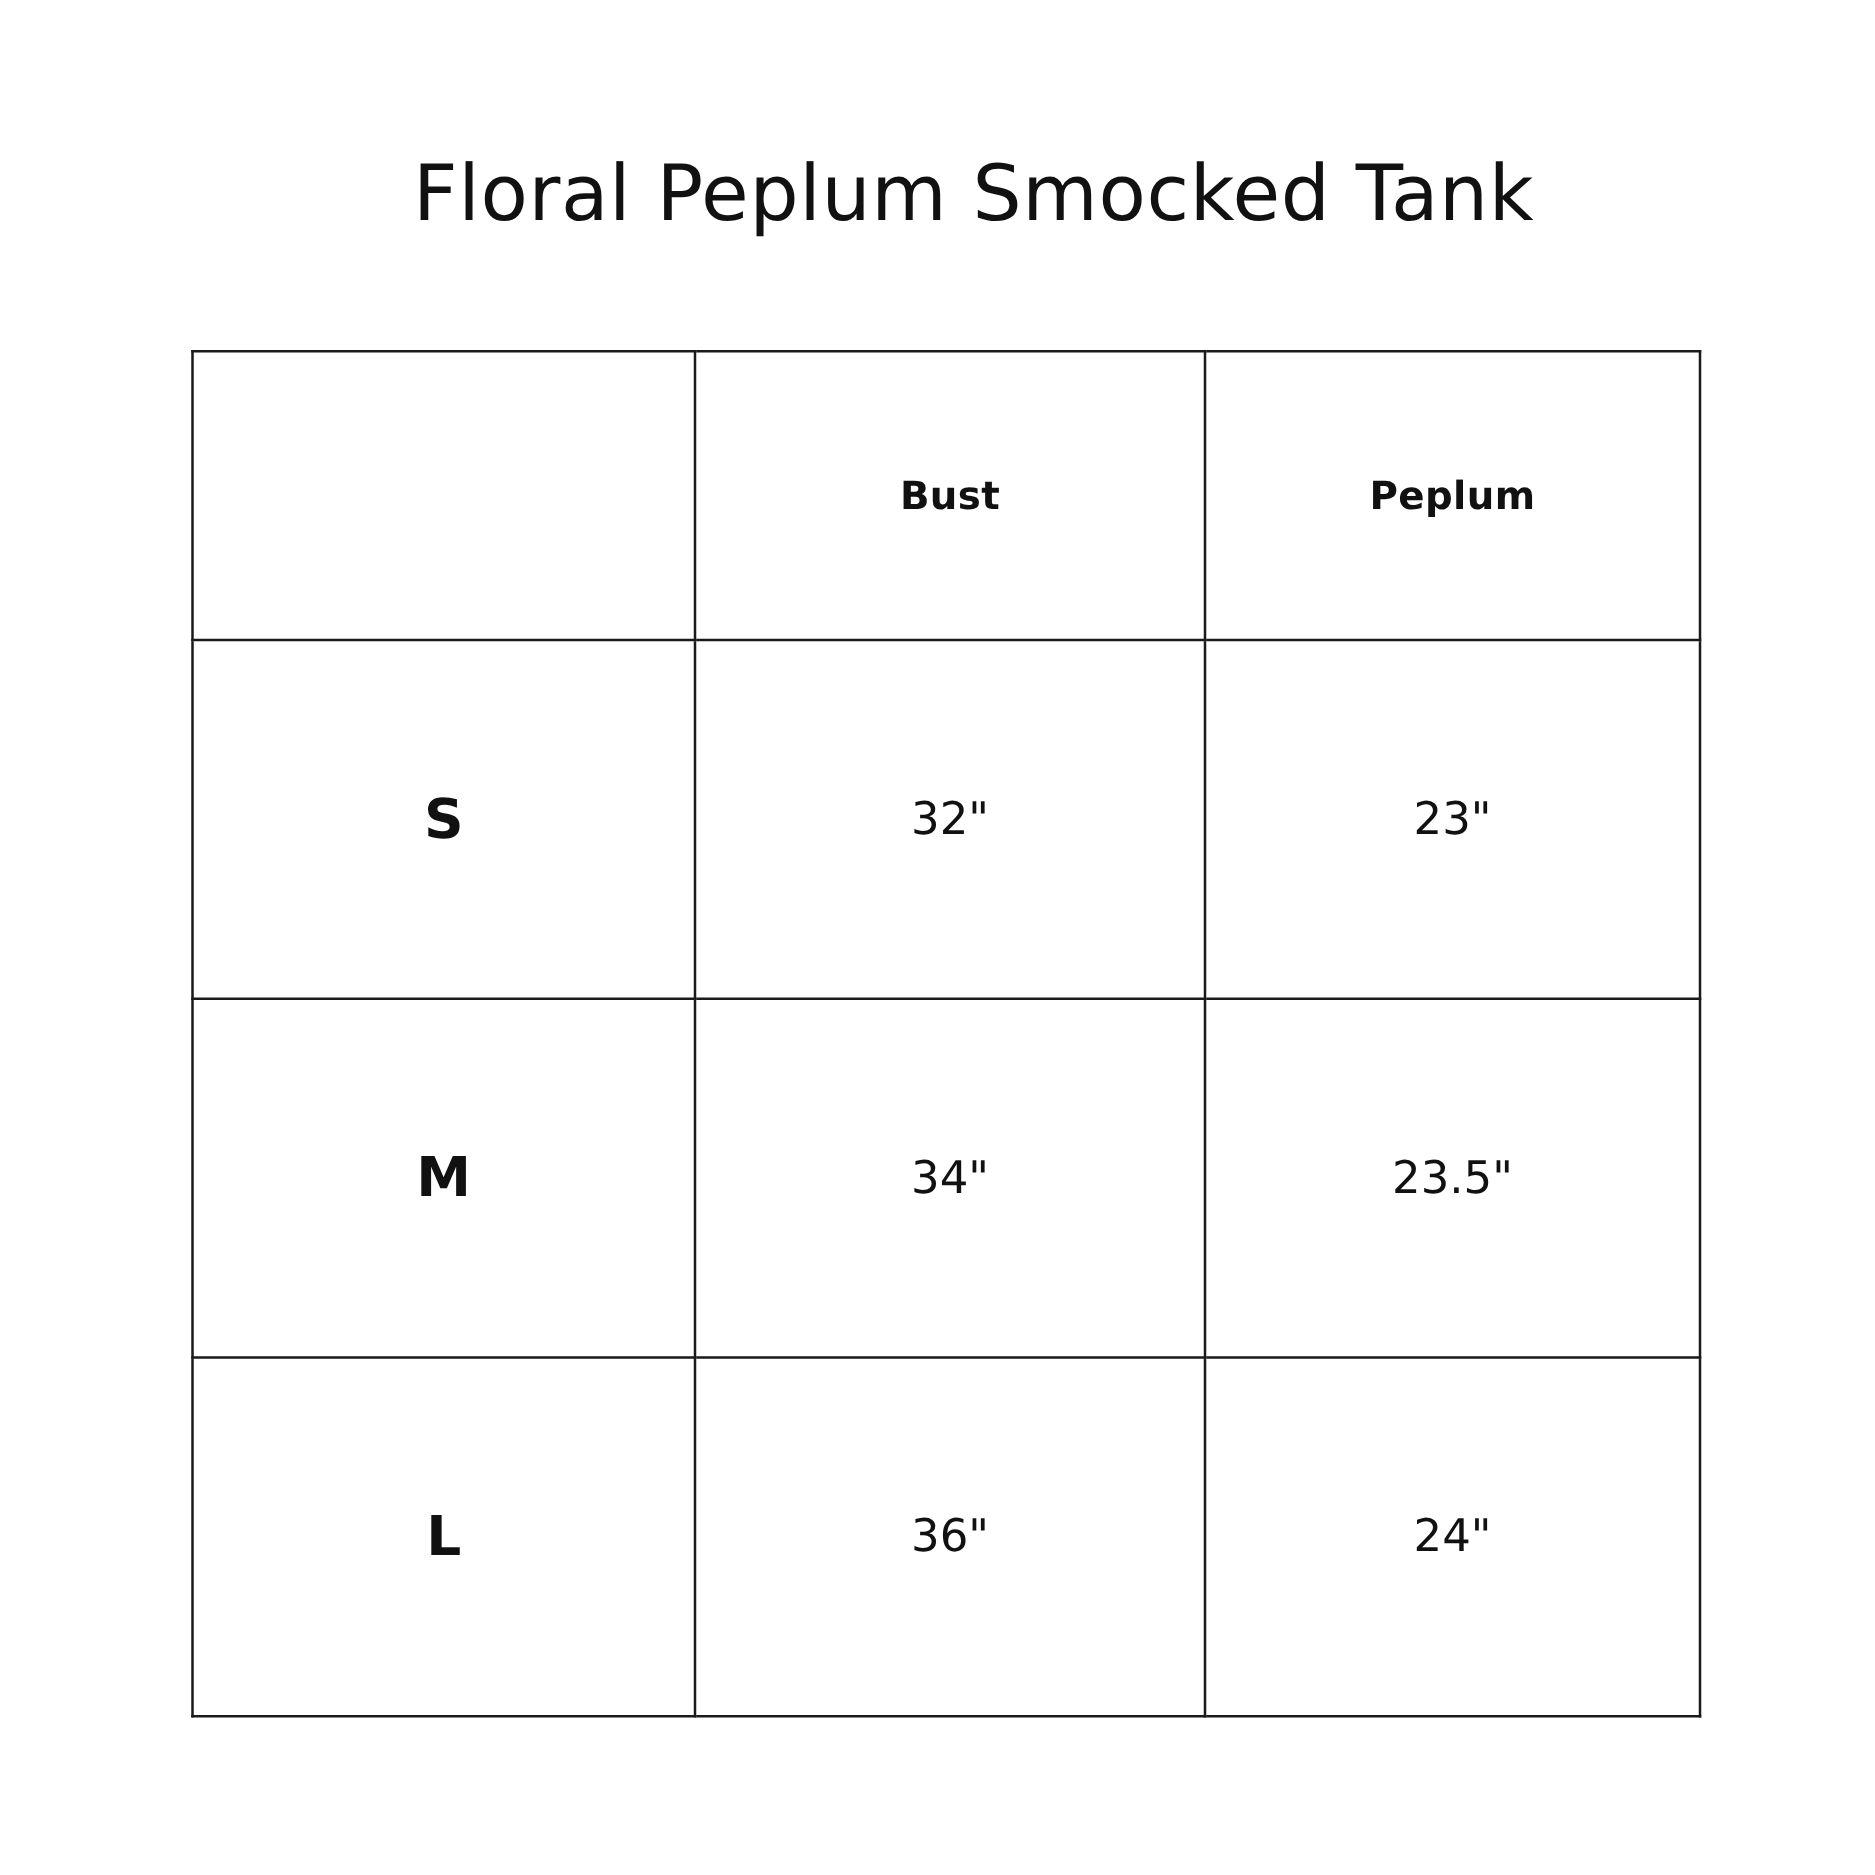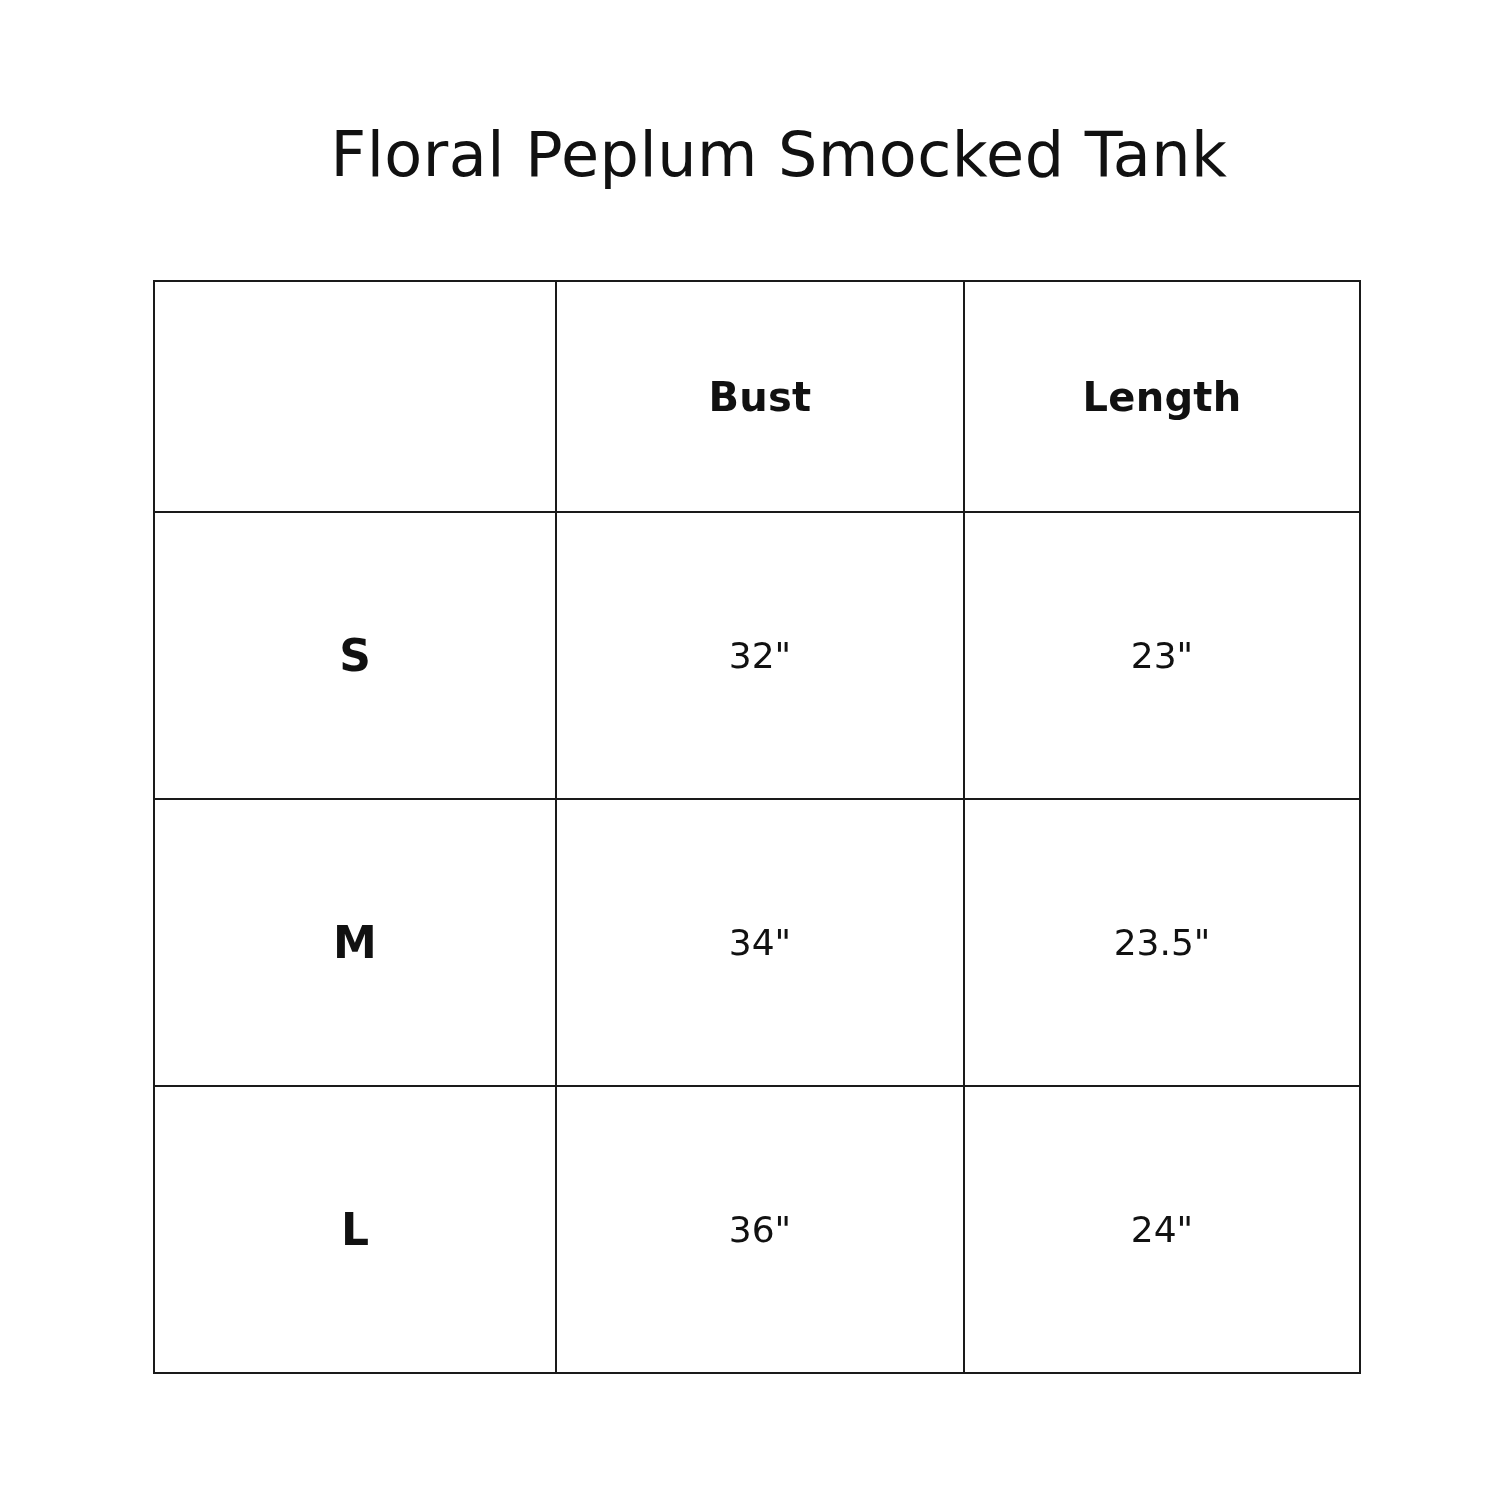--- a/index.html
+++ b/index.html
@@ -48,21 +48,21 @@
     vertical-align: middle;
   }
   .col-size { width: 400px; }
   .col-bust { width: 406px; }
   .col-length { width: 394px; }
 
   .head-row td { height: 229px; }
   .body-row td { height: 285px; }
 
   .head-label {
-    font-size: 40px;
+    font-size: 31px;
     font-weight: 700;
     letter-spacing: 0.3px;
     margin-top: 44px;
   }
   .size-label {
     font-size: 44px;
     font-weight: 700;
   }
   .measure {
     font-size: 36px;
@@ -75,21 +75,21 @@
 
 <div class="page">
 
   <div class="title">Floral Peplum Smocked Tank</div>
 
   <table class="size-table">
     <tbody>
       <tr class="head-row">
         <td class="col-size empty-cell"></td>
         <td class="col-bust head-label">Bust</td>
-        <td class="col-length head-label">Length</td>
+        <td class="col-length head-label">Peplum</td>
       </tr>
       <tr class="body-row">
         <td class="col-size size-label">S</td>
         <td class="col-bust measure">32"</td>
         <td class="col-length measure">23"</td>
       </tr>
       <tr class="body-row">
         <td class="col-size size-label">M</td>
         <td class="col-bust measure">34"</td>
         <td class="col-length measure">23.5"</td>

